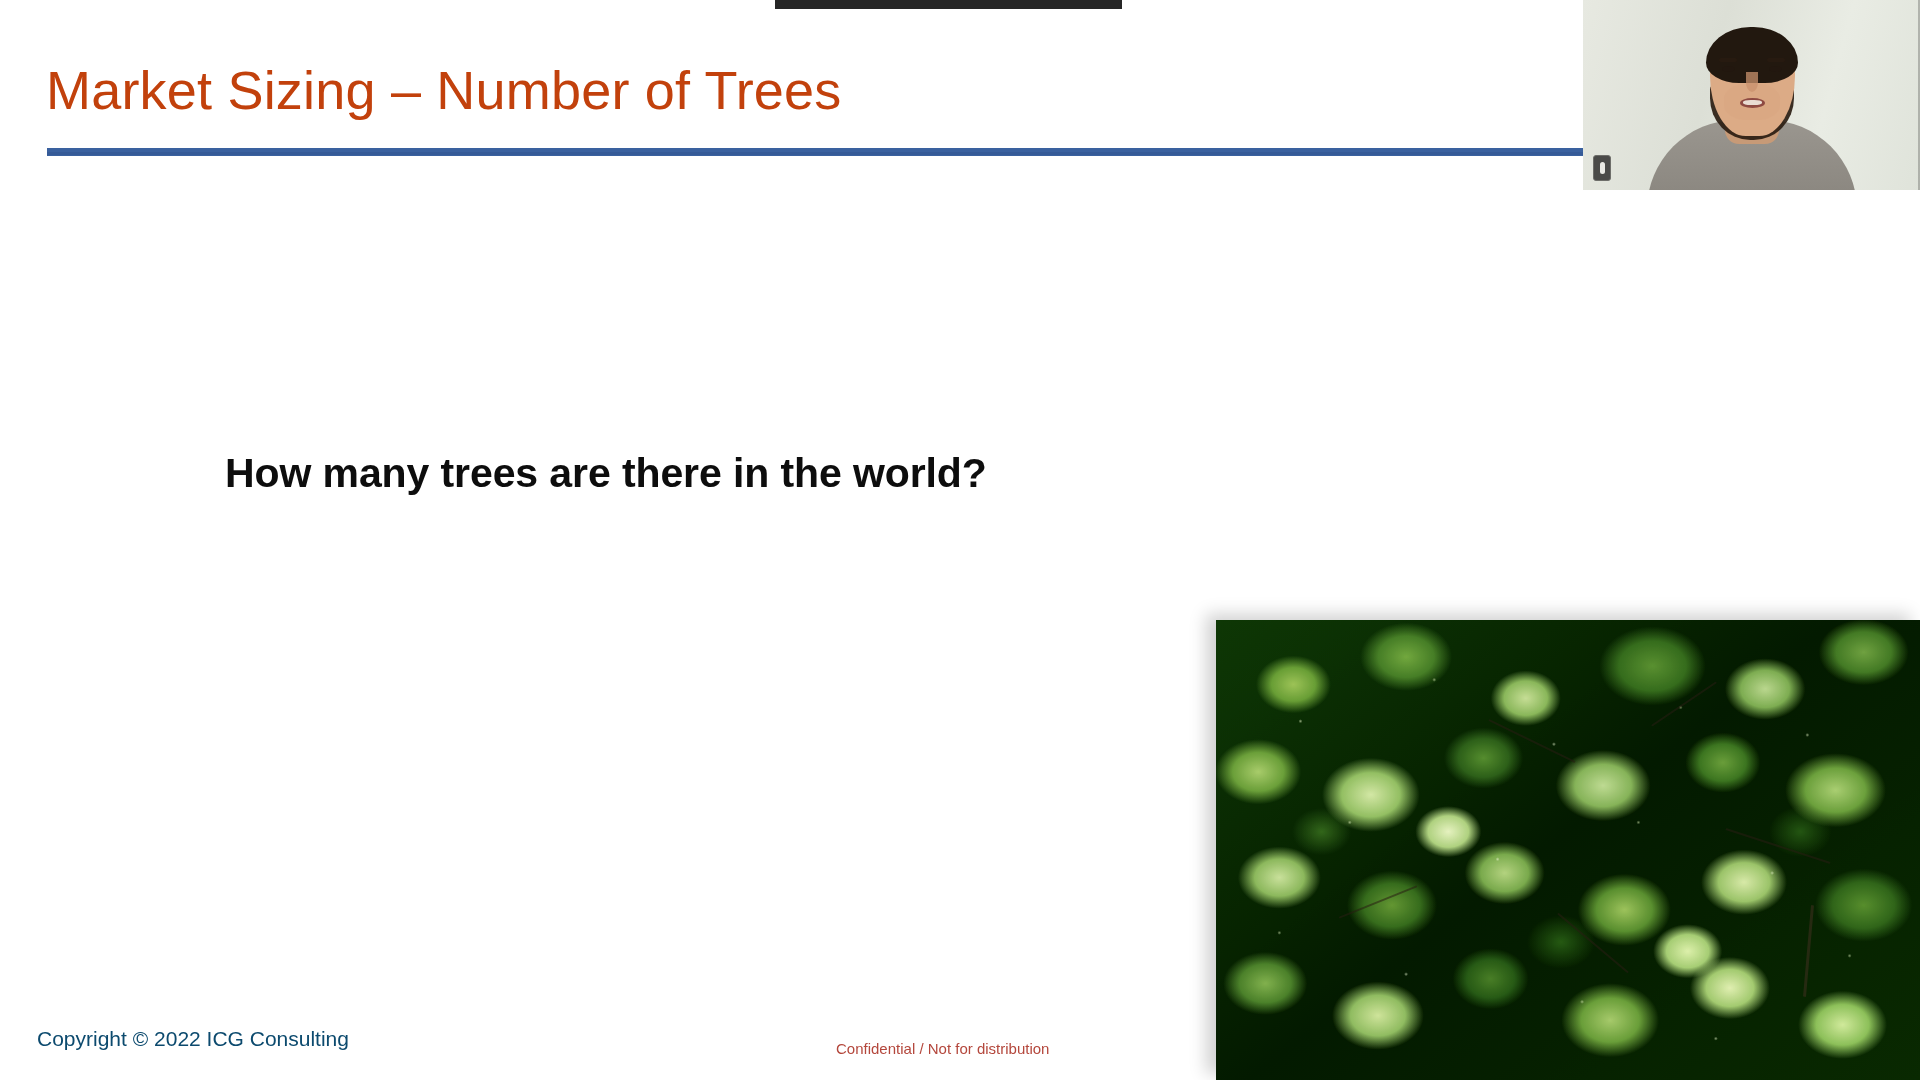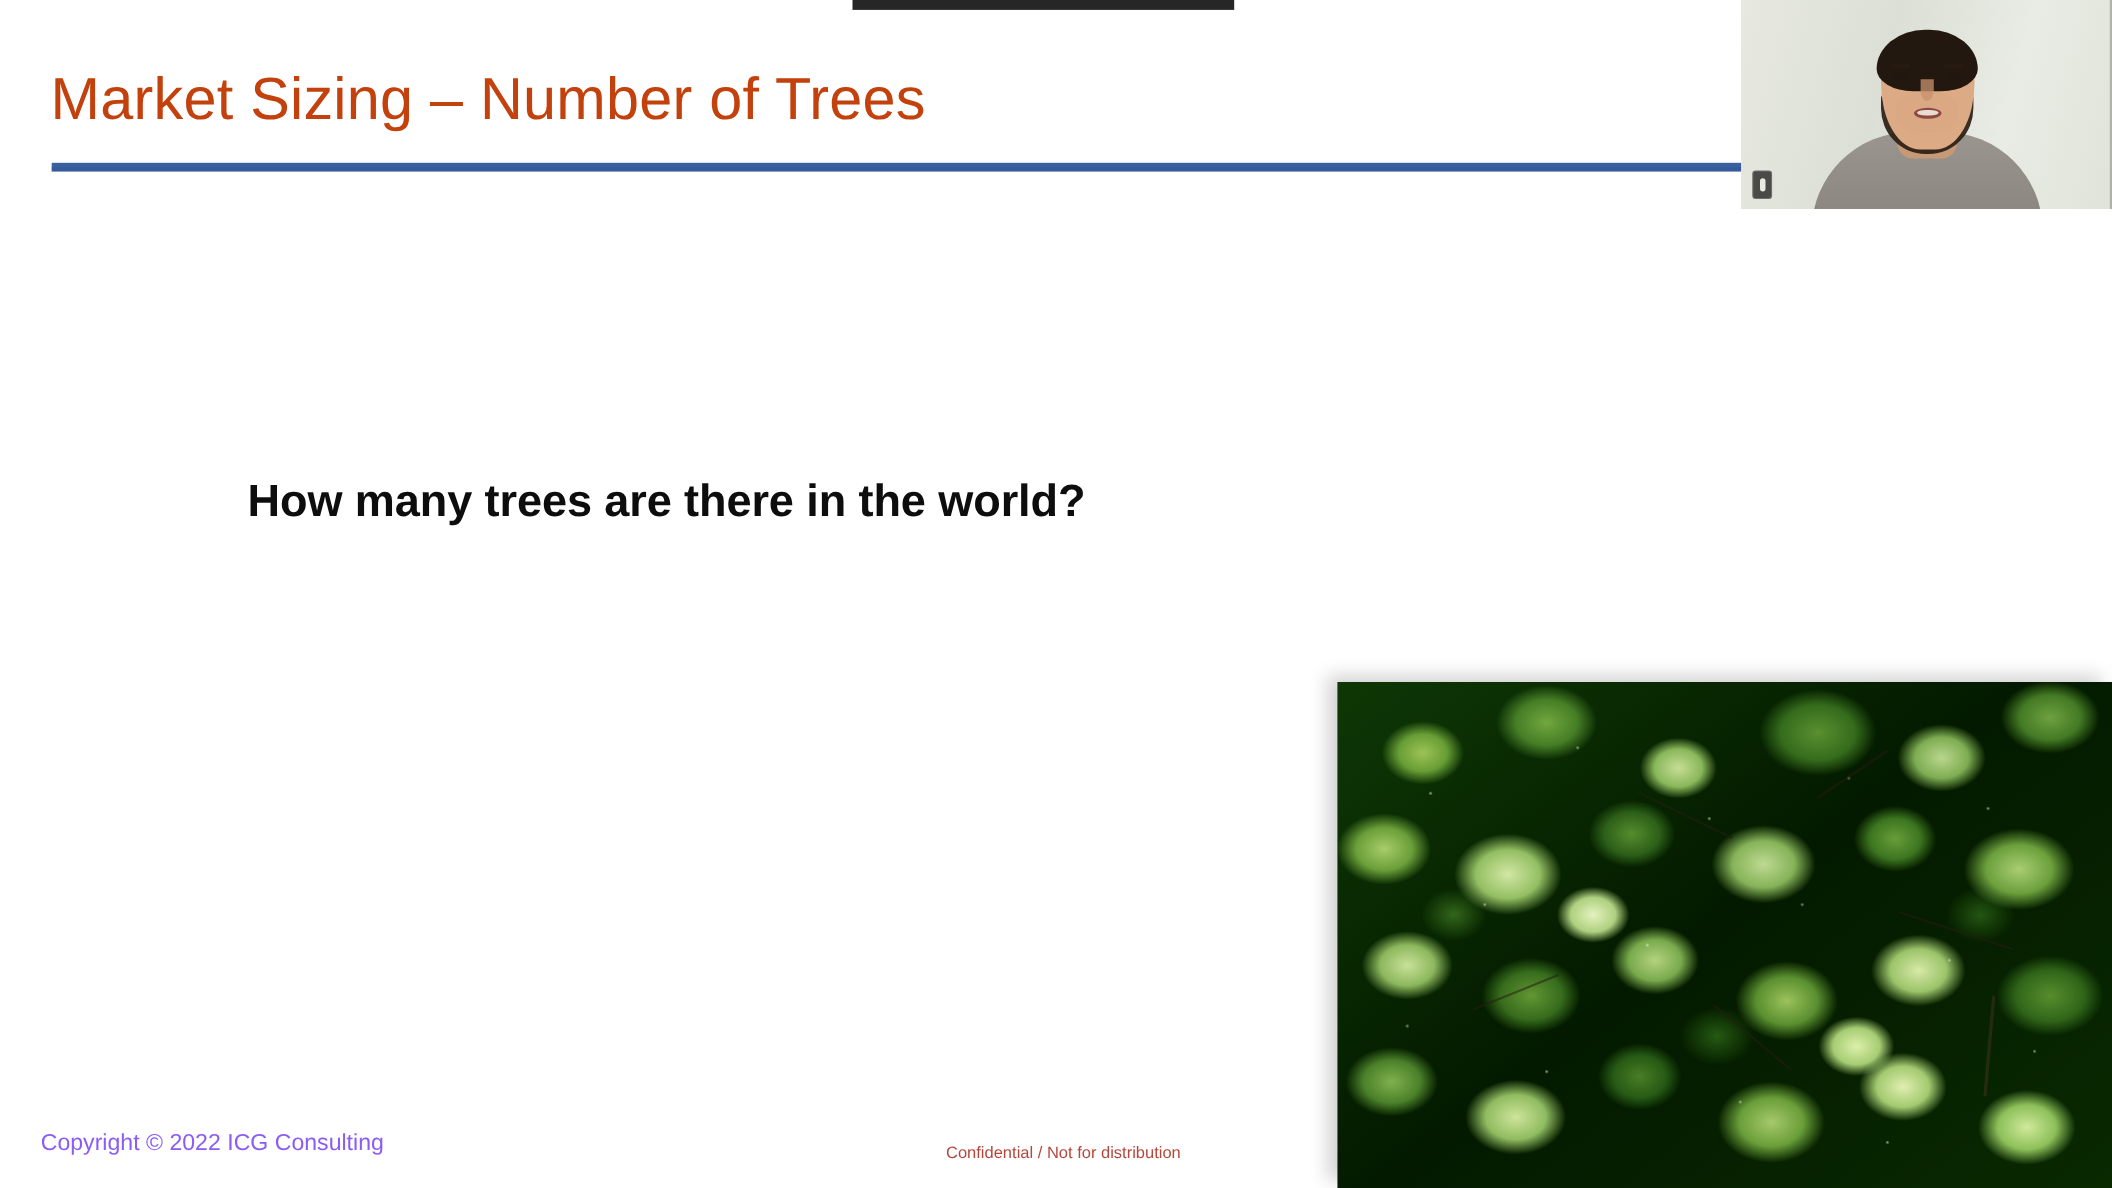--- a/index.html
+++ b/index.html
@@ -61,48 +61,47 @@
     width: 1536px;
     height: 3px;
     background: #32568f;
     opacity: 0.55;
   }
 
   
   .question {
     position: absolute;
     left: 225px;
-    top: 432px;
+    top: 450px;
     font-size: 41px;
     font-weight: 700;
     color: #0d0d0d;
     letter-spacing: -0.1px;
     white-space: nowrap;
     font-family: "Liberation Sans", sans-serif;
   }
 
   
   .footer-copyright {
     position: absolute;
     left: 37px;
     top: 1027px;
     font-size: 21px;
-    color: #8b5cf6;
+    color: #0c4a6e;
     font-weight: 400;
     white-space: nowrap;
   }
   .footer-confidential {
     position: absolute;
     left: 836px;
     top: 1040px;
     font-size: 15px;
     color: #b4473c;
     font-weight: 400;
     white-space: nowrap;
-    margin-left: 24px;
   }
 
   
   .forest-photo {
     position: absolute;
     left: 1216px;
     top: 620px;
     width: 704px;
     height: 460px;
     overflow: hidden;

